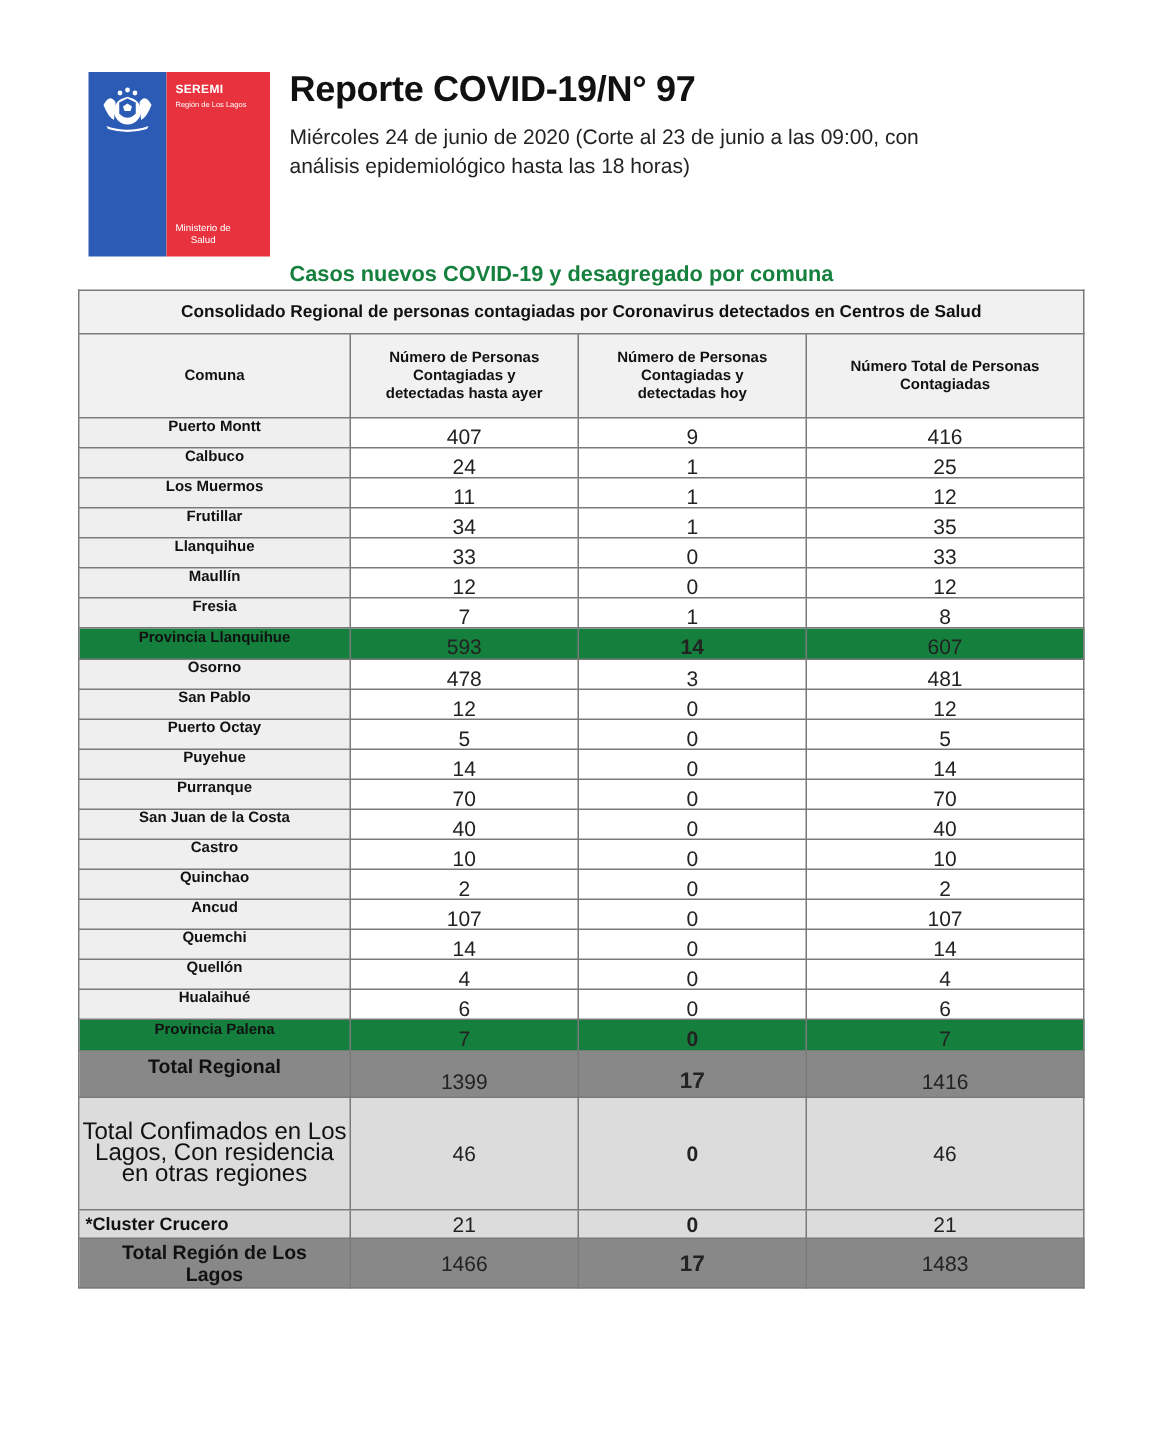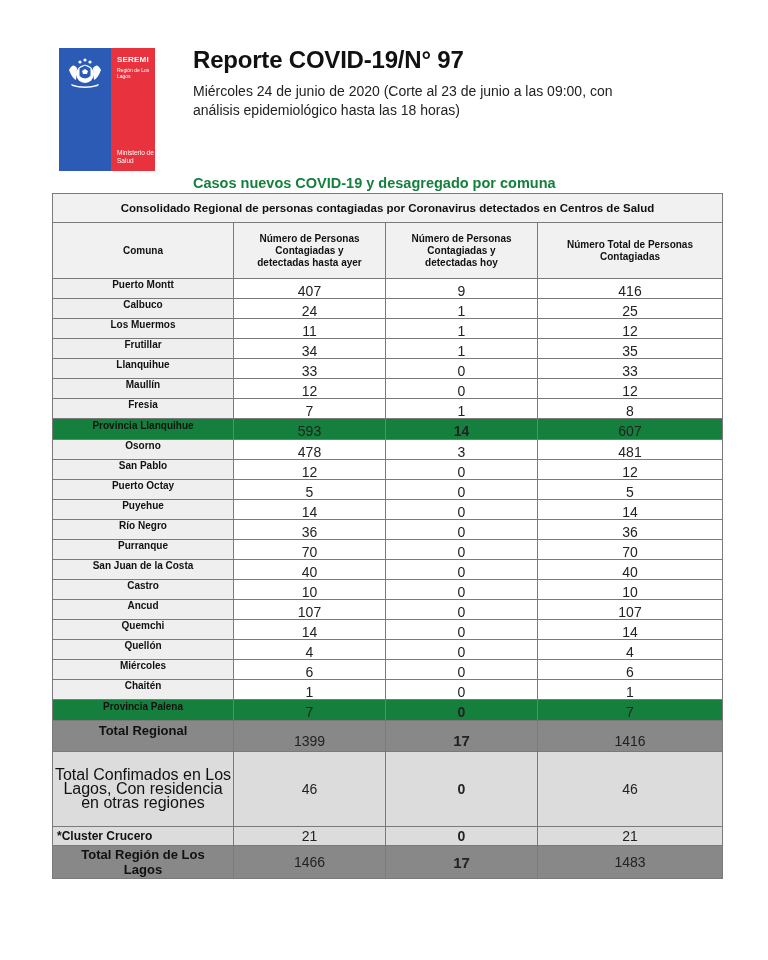--- a/index.html
+++ b/index.html
@@ -1,18 +1,18 @@
 <!DOCTYPE html>
 <html><head>
 <meta charset="utf-8">
 <style>
   html, body { margin: 0; padding: 0; background: #ffffff; }
   body { width: 768px; height: 960px; position: relative; overflow: hidden; font-family: "Liberation Sans", sans-serif; color: #111; }
 
-  .logo { position: absolute; left: 59px; top: 48px; width: 96px; height: 123px; display: flex; }
+  .logo { position: absolute; left: 59px; top: 48px; width: 121px; height: 123px; display: flex; text-align: center; }
   .logo .blue { width: 52px; height: 100%; background: #2b5bb5; position: relative; }
   .logo .red { flex: 1; height: 100%; background: #e8333f; position: relative; color: #fff; }
   .logo .crest { position: absolute; left: 6px; top: 8px; width: 40px; height: 34px; }
   .logo .seremi { position: absolute; left: 6px; top: 7px; font-size: 8px; font-weight: bold; letter-spacing: 0.2px; }
   .logo .region { position: absolute; left: 6px; top: 19px; font-size: 5px; }
   .logo .ministerio { position: absolute; left: 6px; bottom: 6px; font-size: 6.5px; line-height: 8px; }
 
   .title { position: absolute; left: 193px; top: 46px; font-size: 24px; font-weight: bold; letter-spacing: -0.2px; }
   .subtitle { position: absolute; left: 193px; top: 82px; font-size: 14px; line-height: 19px; color: #222; width: 470px; }
   .section { position: absolute; left: 193px; top: 132px; font-size: 14.5px; font-weight: bold; color: #15803d; margin-top: 43px; }
@@ -161,74 +161,68 @@
         <td class="num">0</td>
         <td class="num">5</td>
       </tr>
   <tr class="data-row">
         <td class="name">Puyehue</td>
         <td class="num">14</td>
         <td class="num">0</td>
         <td class="num">14</td>
       </tr>
   <tr class="data-row">
-        <td class="name">Río Negro</td>
-        <td class="num">36</td>
-        <td class="num">0</td>
-        <td class="num">36</td>
-      </tr>
-  <tr class="data-row">
         <td class="name">Purranque</td>
         <td class="num">70</td>
         <td class="num">0</td>
         <td class="num">70</td>
       </tr>
   <tr class="data-row">
         <td class="name">San Juan de la Costa</td>
         <td class="num">40</td>
         <td class="num">0</td>
         <td class="num">40</td>
       </tr>
 
   <tr class="data-row">
         <td class="name">Castro</td>
         <td class="num">10</td>
         <td class="num">0</td>
         <td class="num">10</td>
       </tr>
   <tr class="data-row">
+        <td class="name">Quinchao</td>
+        <td class="num">2</td>
+        <td class="num">0</td>
+        <td class="num">2</td>
+      </tr>
+  <tr class="data-row">
         <td class="name">Ancud</td>
         <td class="num">107</td>
         <td class="num">0</td>
         <td class="num">107</td>
       </tr>
   <tr class="data-row">
         <td class="name">Quemchi</td>
         <td class="num">14</td>
         <td class="num">0</td>
         <td class="num">14</td>
       </tr>
   <tr class="data-row">
         <td class="name">Quellón</td>
         <td class="num">4</td>
         <td class="num">0</td>
         <td class="num">4</td>
       </tr>
 
   <tr class="data-row">
-        <td class="name">Miércoles</td>
+        <td class="name">Hualaihué</td>
         <td class="num">6</td>
         <td class="num">0</td>
         <td class="num">6</td>
-      </tr>
-  <tr class="data-row">
-        <td class="name">Chaitén</td>
-        <td class="num">1</td>
-        <td class="num">0</td>
-        <td class="num">1</td>
       </tr>
   <tr class="prov-row">
         <td class="name">Provincia Palena</td>
         <td class="num">7</td>
         <td class="num bold">0</td>
         <td class="num">7</td>
       </tr>
 
   <tr class="total-row">
         <td class="name">Total Regional</td>

